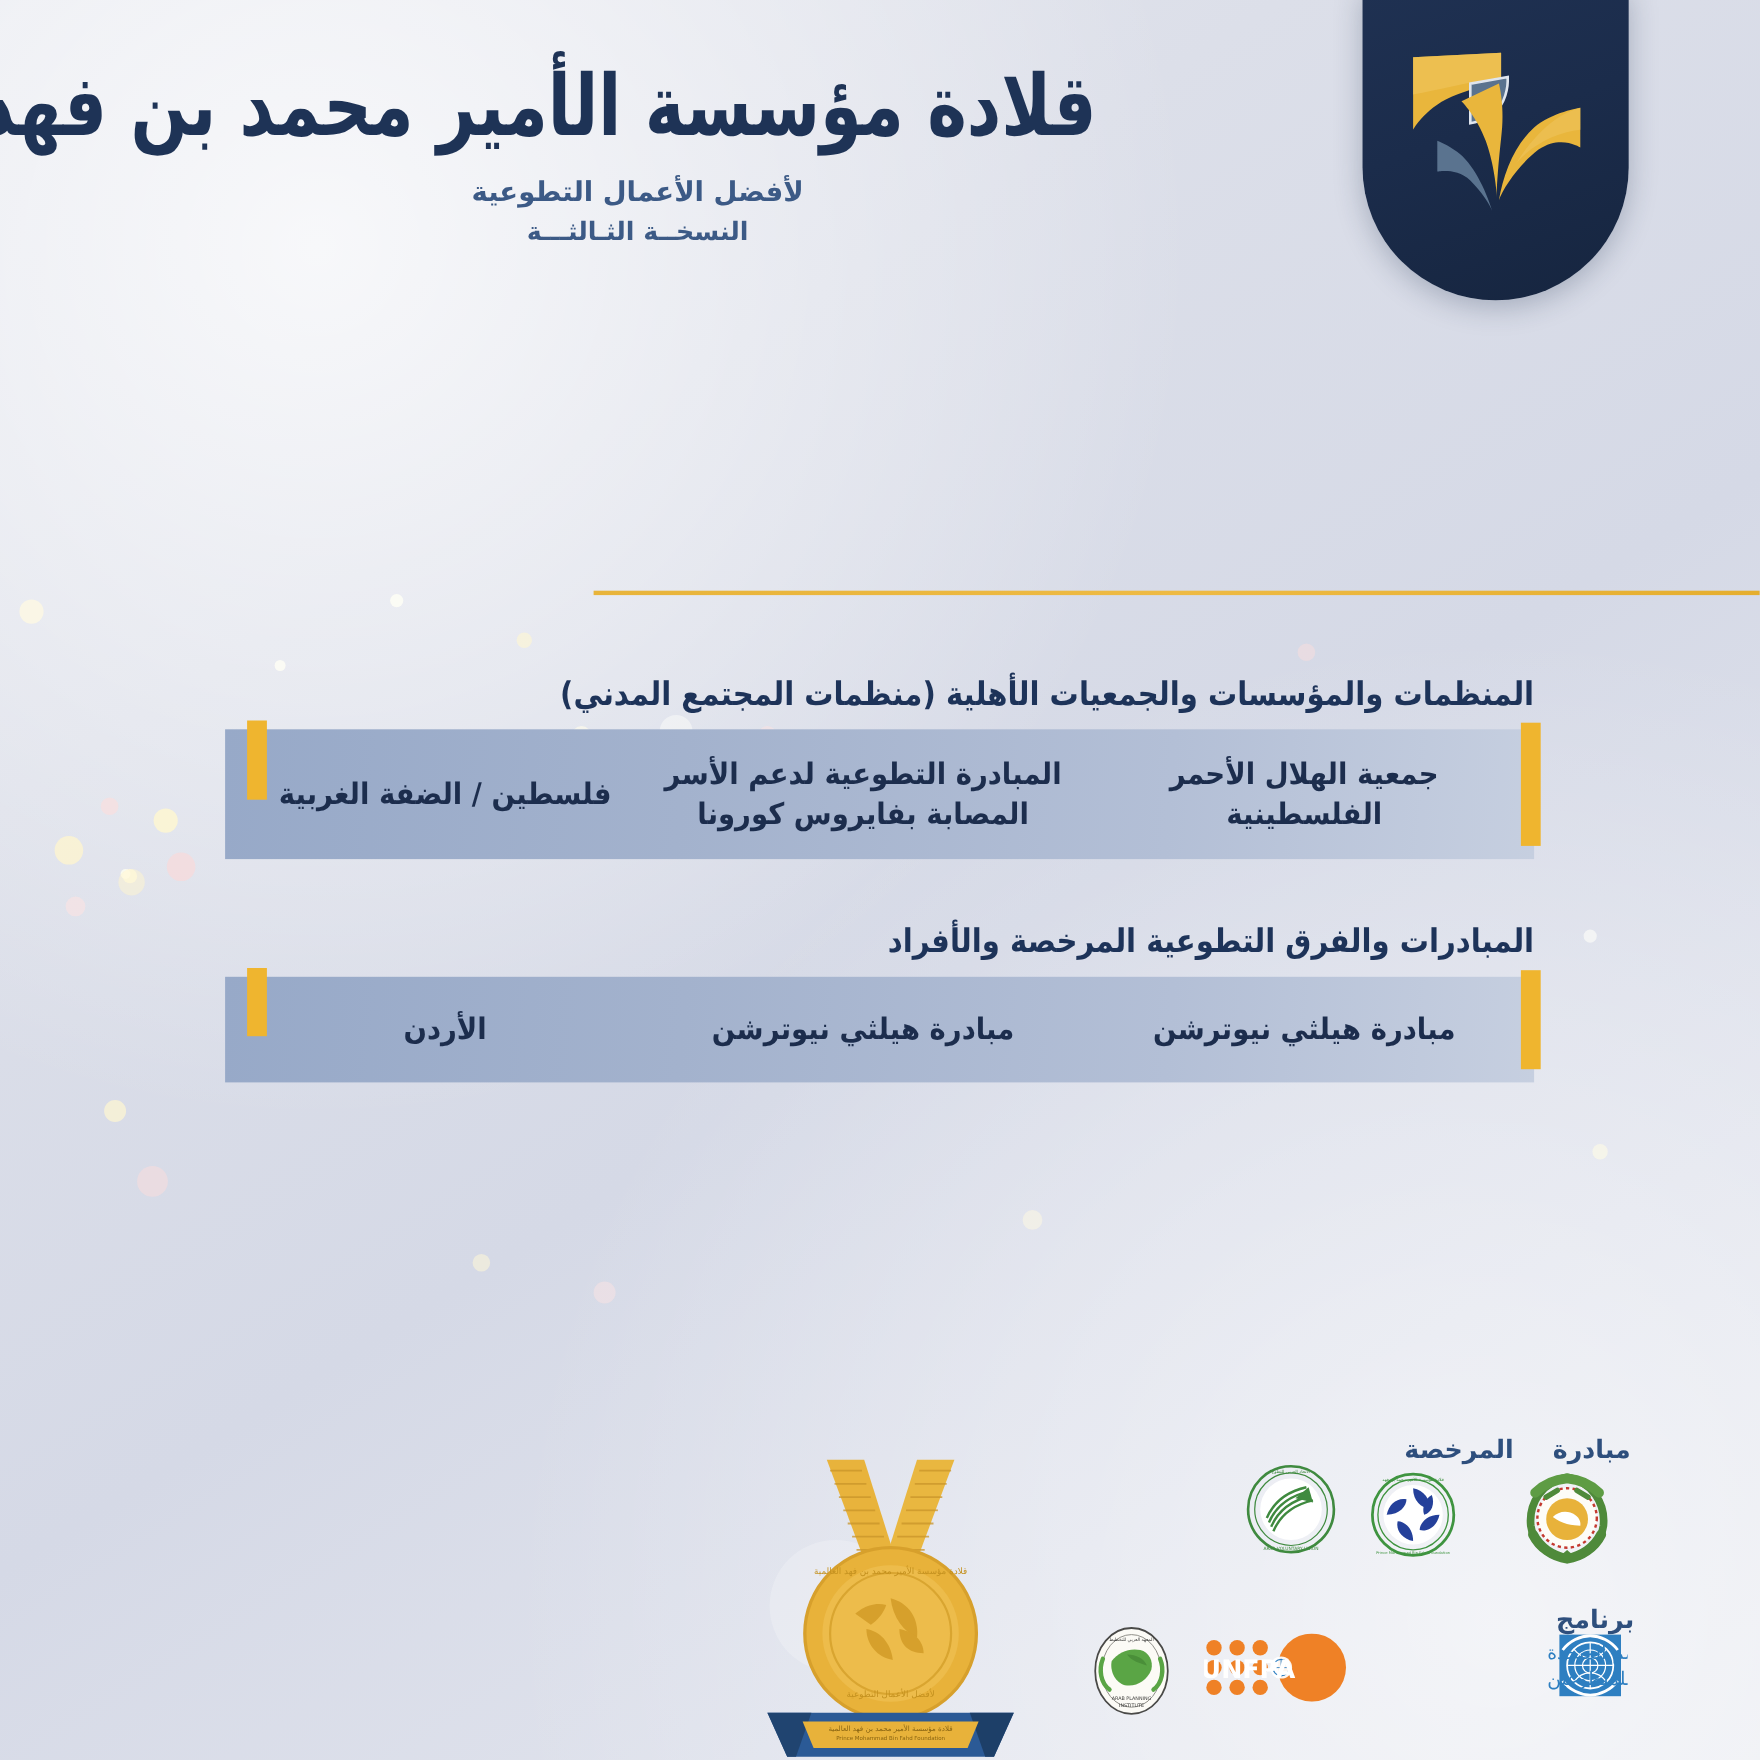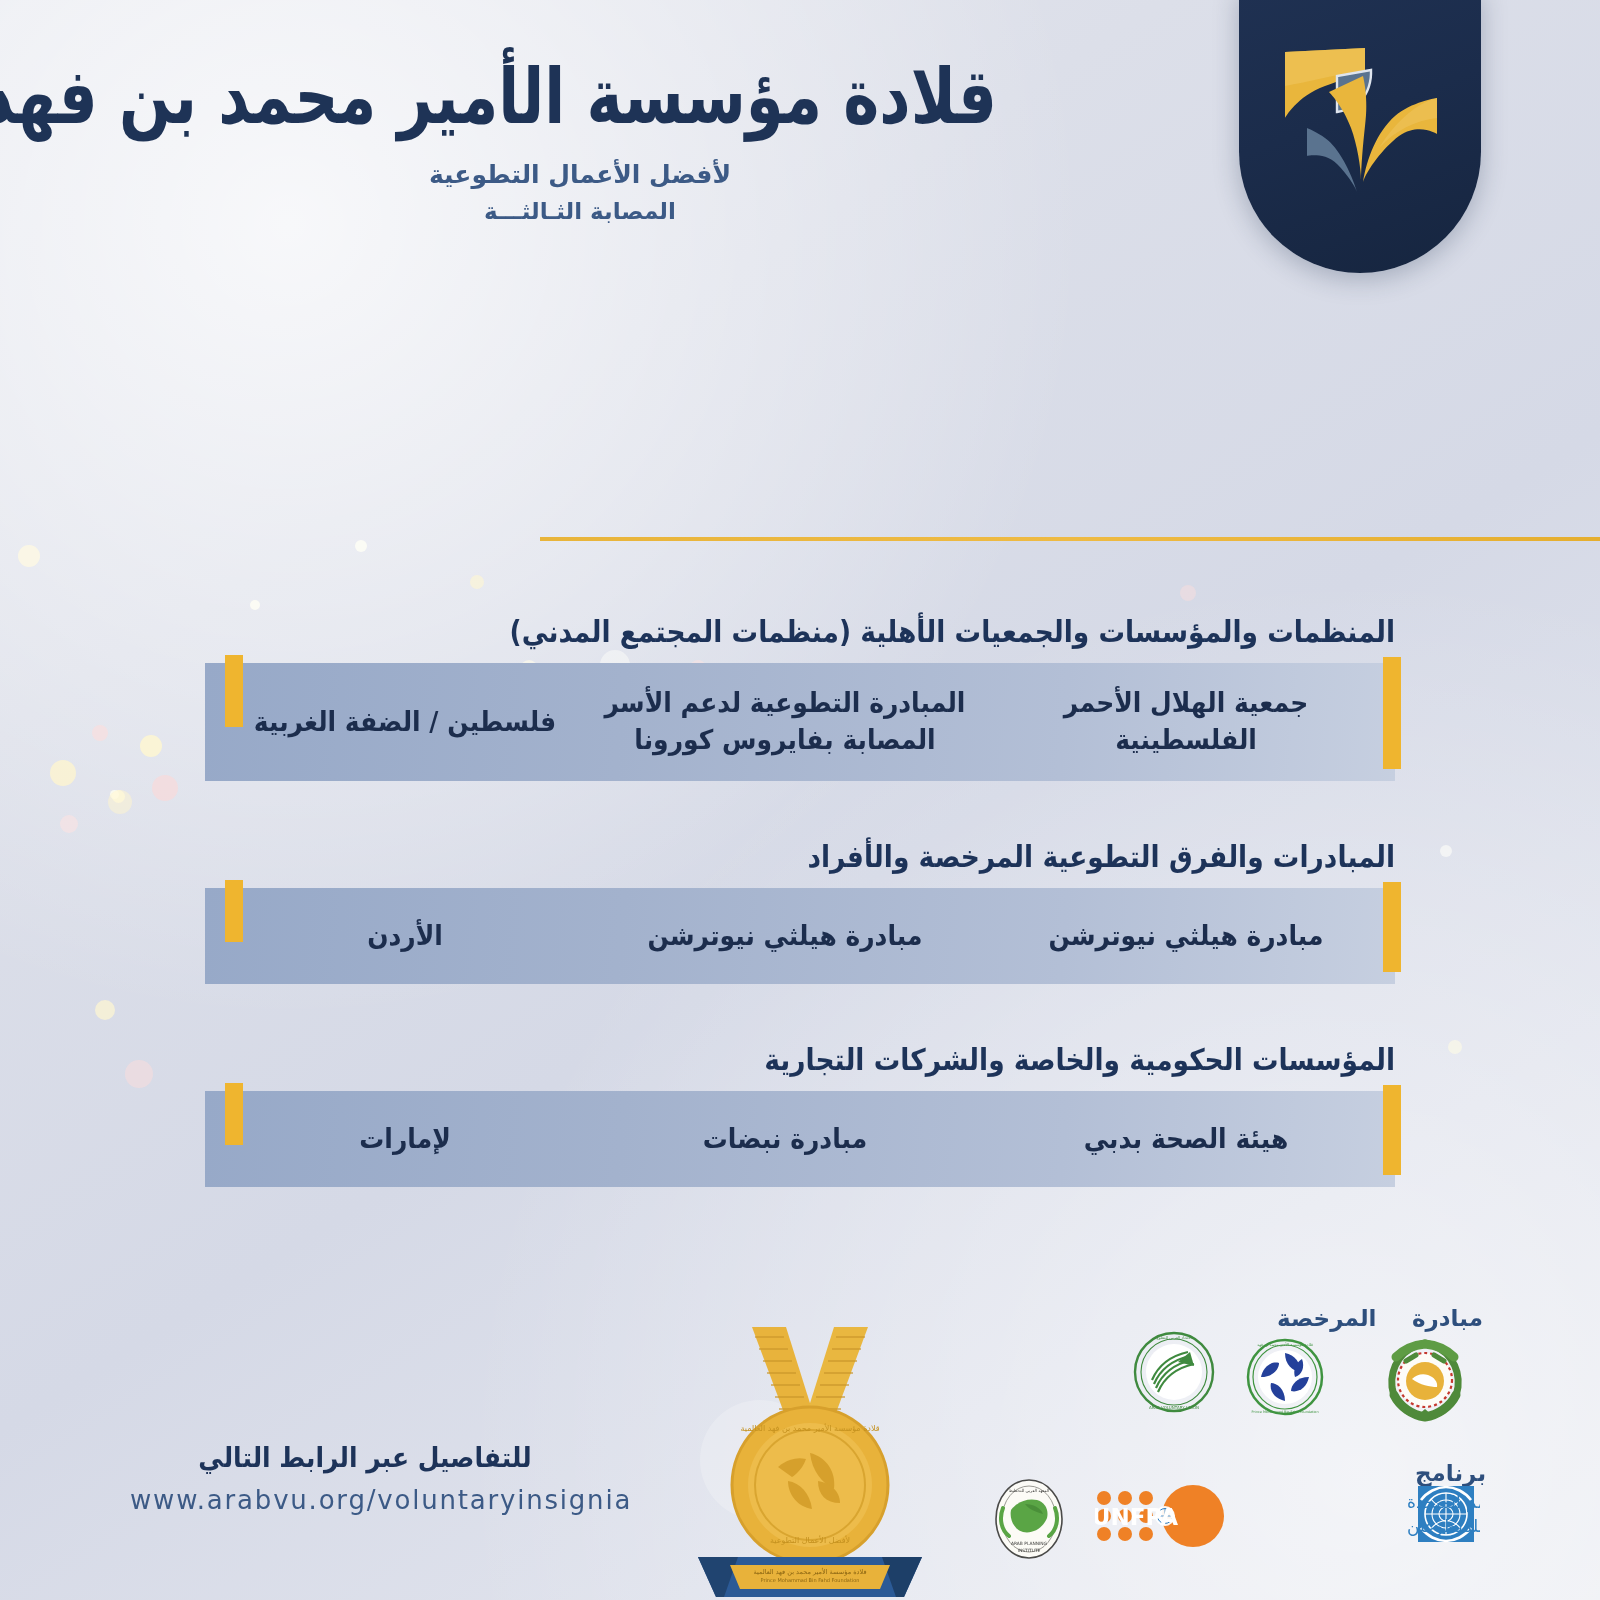--- a/index.html
+++ b/index.html
@@ -268,21 +268,21 @@
       <path d="M86,36 C86,36 92,58 88,86 C86,104 84,128 84,140 C84,128 80,104 74,88 C66,66 52,52 52,52 Z" fill="#e9b63c"></path>
       <path d="M160,58 L160,94 C160,94 142,82 122,96 C106,108 90,130 86,142 C90,118 100,92 118,76 C134,62 160,58 160,58 Z" fill="#e9b63c"></path>
       <path d="M160,58 L160,78 C140,80 118,90 102,108 C116,86 136,64 160,58 Z" fill="#edc257" opacity="0.7"></path>
       <path d="M30,88 L30,116 C30,116 48,112 60,124 C70,134 78,146 80,152 C74,132 62,108 48,98 C40,92 30,88 30,88 Z" fill="#5a738f"></path>
     </svg>
   </div>
 
   <div class="logo-block">
     <div class="logo-calligraphy">قلادة مؤسسة الأمير محمد بن فهد العالمية</div>
     <div class="logo-sub1">لأفضل الأعمال التطوعية</div>
-    <div class="logo-sub2">المصابة الثـالثـــة</div>
+    <div class="logo-sub2">النسخــة الثـالثـــة</div>
   </div>
 
   <div class="gold-rule"></div>
 
   <div class="sections">
 
     <div class="section">
       <div class="section-title">المنظمات والمؤسسات والجمعيات الأهلية (منظمات المجتمع المدني)</div>
       <div class="row-bar tall">
         <div class="accent-right"></div>
@@ -301,30 +301,20 @@
         <div class="accent-right"></div>
         <div class="accent-left"></div>
         <div class="cell cell-org">مبادرة هيلثي نيوترشن</div>
         <div class="cell cell-proj">مبادرة هيلثي نيوترشن</div>
         <div class="cell cell-place">الأردن</div>
       </div>
     </div>
 
     <div class="gap"></div>
 
-    <div class="section">
-      <div class="section-title">المؤسسات الحكومية والخاصة والشركات التجارية</div>
-      <div class="row-bar short">
-        <div class="accent-right"></div>
-        <div class="accent-left"></div>
-        <div class="cell cell-org">هيئة الصحة بدبي</div>
-        <div class="cell cell-proj">مبادرة نبضات</div>
-        <div class="cell cell-place">لإمارات</div>
-      </div>
-    </div>
 
   </div>
 
   <svg class="trophy" viewBox="0 0 300 315">
 
     <path d="M92,42 L126,42 L160,150 L136,160 Z" fill="#e8b33c"></path>
     <path d="M208,42 L174,42 L140,150 L164,160 Z" fill="#e9b740"></path>
     <g stroke="#c9952a" stroke-width="1.6" opacity="0.75">
       <path d="M95,52 L124,52"></path>
         <path d="M99,64 L128,64"></path>
@@ -444,18 +434,14 @@
     <ellipse cx="44" cy="41" rx="33" ry="39" fill="#fcfbf6" stroke="#4a4a48" stroke-width="1.6"></ellipse>
     <ellipse cx="44" cy="41" rx="27" ry="33" fill="none" stroke="#8e8d87" stroke-width="0.9"></ellipse>
     <path d="M26,32 C32,24 42,20 52,22 C60,24 64,32 62,40 C58,50 48,56 38,54 C30,52 24,42 26,32 Z" fill="#5aa545"></path>
     <path d="M40,26 C48,26 56,30 58,36 C52,34 44,32 40,26 Z" fill="#4a8f39"></path>
     <path d="M18,30 C14,40 16,52 24,58 M70,30 C74,40 72,52 64,58" fill="none" stroke="#5aa545" stroke-width="4" stroke-linecap="round"></path>
     <text x="44" y="14" font-size="4.2" fill="#3a3a38" text-anchor="middle" font-family="'DejaVu Sans',sans-serif">المعهد العربي للتخطيط</text>
     <text x="44" y="67" font-size="4.4" fill="#3a3a38" text-anchor="middle" font-family="'DejaVu Sans',sans-serif">ARAB PLANNING</text>
     <text x="44" y="74" font-size="4.4" fill="#3a3a38" text-anchor="middle" font-family="'DejaVu Sans',sans-serif">INSTITUTE</text>
   </svg>
 
-  <div class="details">
-    <div class="details-label">للتفاصيل عبر الرابط التالي</div>
-    <div class="details-url">www.arabvu.org/voluntaryinsignia</div>
-  </div>
 
 </div>
 
 </body></html>

